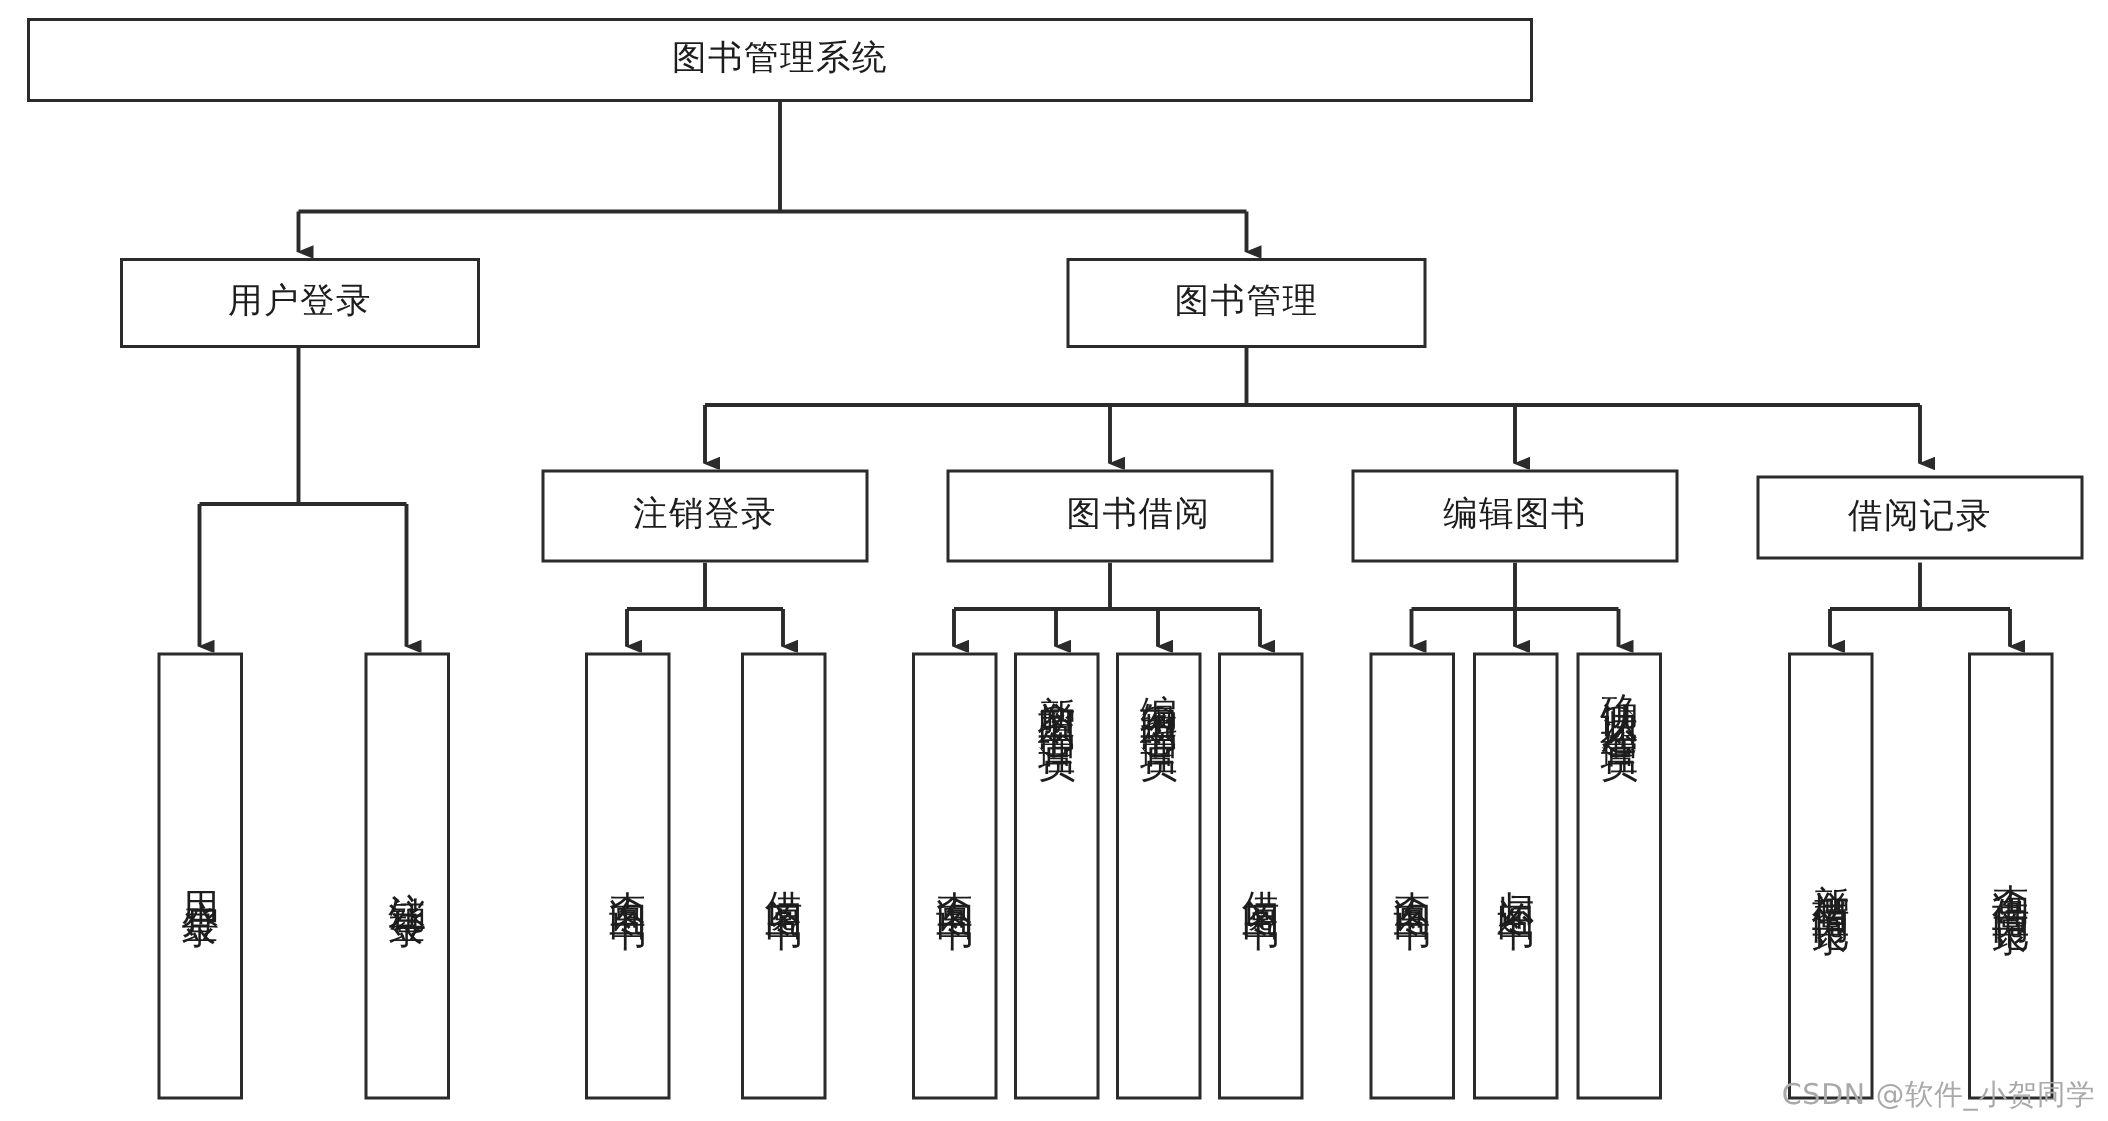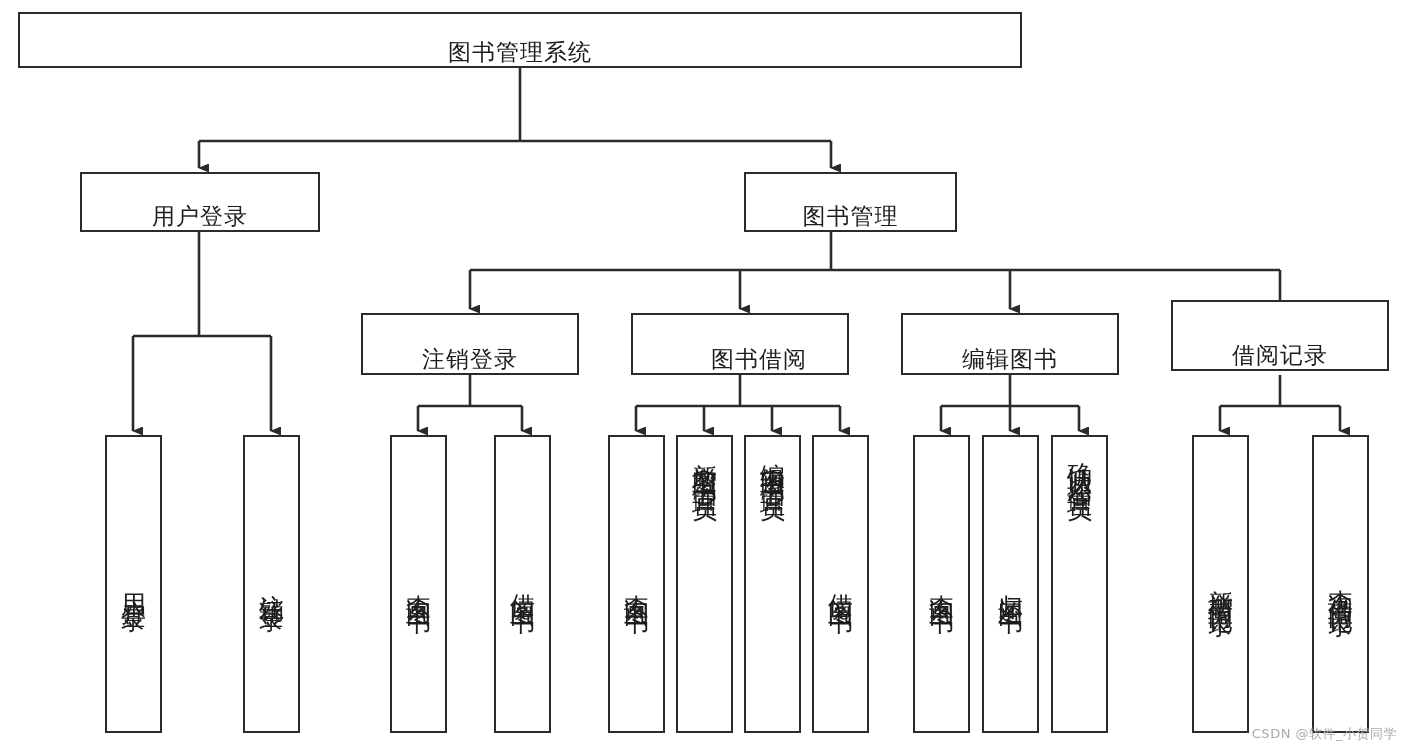--- a/index.html
+++ b/index.html
@@ -24,21 +24,21 @@
     width: 1405px;
     height: 747px;
     pointer-events: none;
   }
   .node {
     position: absolute;
     box-sizing: border-box;
     background: #ffffff;
     border: 2px solid #2b2b2b;
     display: flex;
-    align-items: flex-end;
+    align-items: center;
     justify-content: center;
     color: #1d1d1d;
   }
   .node .label {
     display: block;
     white-space: pre;
     line-height: 1.18;
     text-align: center;
   }
   .node.horiz .label {
@@ -64,21 +64,21 @@
     text-align: left;
   }
   .node.vert.centered {
     align-items: center;
     padding-top: 0;
   }
   .watermark {
     position: absolute;
     right: 8px;
     bottom: 4px;
-    font-size: 13px;
+    font-size: 19px;
     color: #a9a9a9;
     white-space: nowrap;
     letter-spacing: 0.5px;
   }
 </style>
 </head>
 <body>
 
 <div id="diagram-root">
 
@@ -134,34 +134,34 @@
     </g>
   </svg>
 
   <div class="node root horiz" style="left:18px; top:12px; width:1004px; height:56px;">
     <span class="label">图书管理系统</span>
   </div>
 
   <div class="node horiz" style="left:80px; top:172px; width:240px; height:60px;">
     <span class="label">用户登录</span>
   </div>
-  <div class="node horiz" style="left:744px; top:172px; width:213px; height:60px;">
+  <div class="node horiz" style="left:711px; top:172px; width:240px; height:60px;">
     <span class="label">图书管理</span>
   </div>
 
   <div class="node horiz" style="left:361px; top:313px; width:218px; height:62px;">
     <span class="label">注销登录</span>
   </div>
   <div class="node horiz" style="left:631px; top:313px; width:218px; height:62px;padding-left:38px;">
     <span class="label">图书借阅</span>
   </div>
   <div class="node horiz" style="left:901px; top:313px; width:218px; height:62px;">
     <span class="label">编辑图书</span>
   </div>
-  <div class="node horiz" style="left:1171px; top:300px; width:218px; height:71px;">
+  <div class="node horiz" style="left:1171px; top:317px; width:218px; height:56px;">
     <span class="label">借阅记录</span>
   </div>
 
   <div class="node vert centered" style="left:105px; top:435px; width:57px; height:298px;">
     <span class="label">用户登录</span>
   </div>
   <div class="node vert centered" style="left:243px; top:435px; width:57px; height:298px;">
     <span class="label">注销登录</span>
   </div>
 

